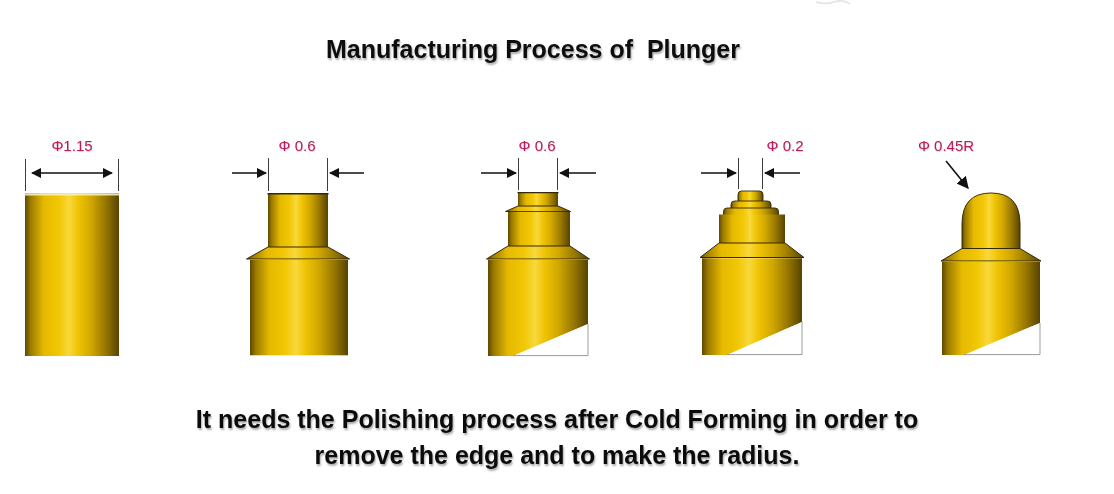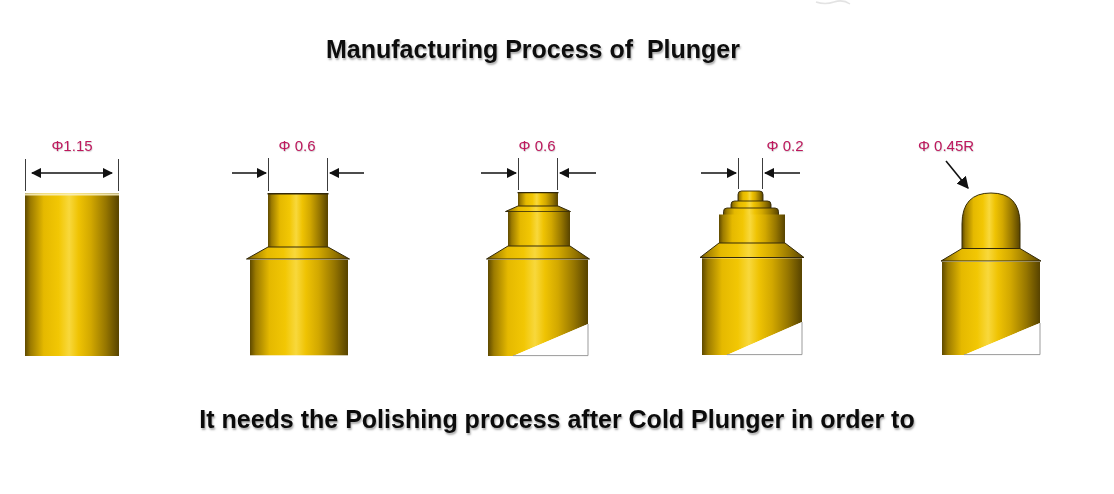--- a/index.html
+++ b/index.html
@@ -148,16 +148,17 @@
         <path d="M962,248.5 V224 Q962,193 991,193 Q1020,193 1020,224 V248.5 Z" fill="url(#goldGrad)" stroke="#3a2f06" stroke-width="1"></path>
         <polygon points="962,248.5 1020,248.5 1041,261 941,261" fill="url(#goldGrad)" stroke="#33290a" stroke-width="1"></polygon>
         <path d="M942,261.8 H1040 V323 L964,355 H942 Z" fill="url(#goldGrad)"></path>
         <polygon points="964,355 1040,323 1040,355" fill="#ffffff"></polygon>
         <polyline points="1040,323 1040,354.6 964,354.6" fill="none" stroke="#909090" stroke-width="0.9"></polyline>
       </g>
     </g>
   </svg>
 
   <div class="caption">
-    <div>It needs the Polishing process after Cold Plunger in order to</div>
+    <div>It needs the Polishing process after Cold Forming in order to</div>
+    <div>remove the edge and to make the radius.</div>
   </div>
 
 </div>
 
 </body></html>

